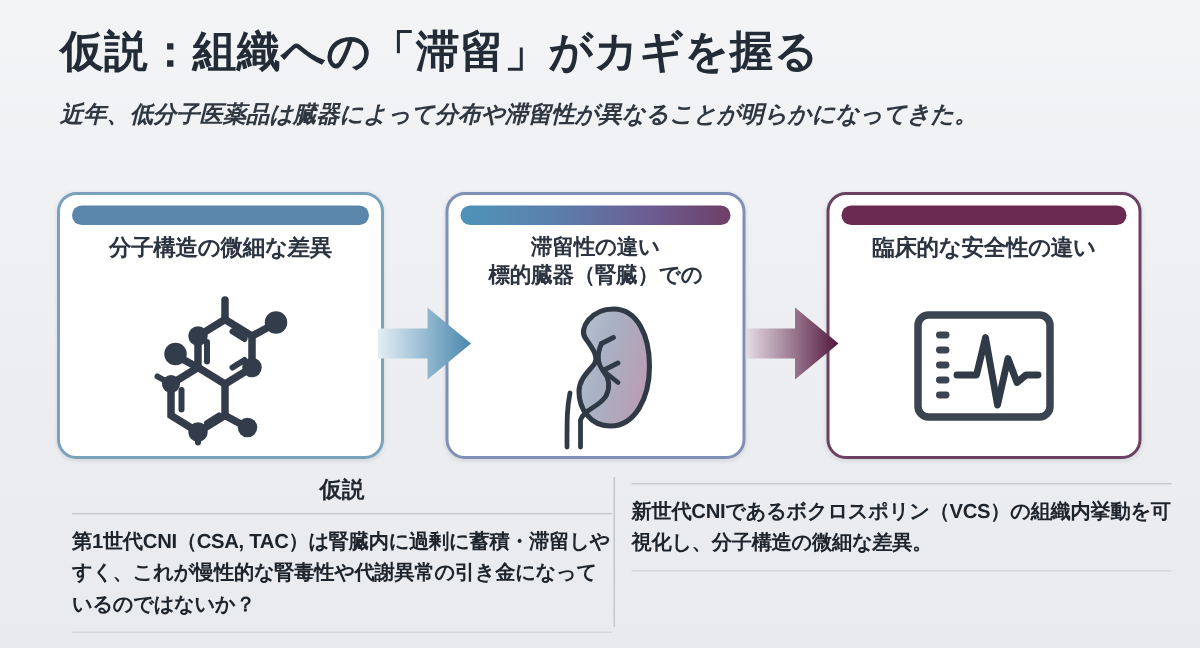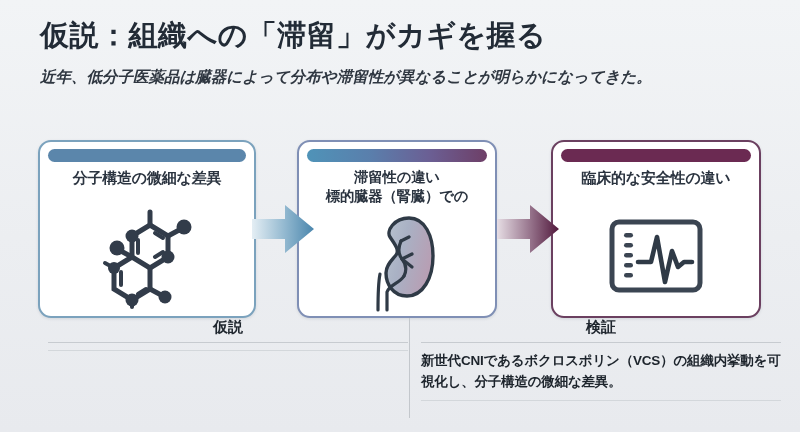--- a/index.html
+++ b/index.html
@@ -51,21 +51,21 @@
   
   .cards {
     position: absolute;
     left: 0;
     top: 128px;
     width: 800px;
     height: 180px;
   }
   .card {
     position: absolute;
-    top: 12px;
+    top: 0;
     height: 178px;
     background: #ffffff;
     border-radius: 13px;
     box-sizing: border-box;
     box-shadow: 0 1px 3px rgba(40,55,75,0.12);
     overflow: hidden;
   }
   .card-1 { left: 38px;  width: 218px; border: 2px solid #7ba2bd; }
   .card-2 { left: 297px; width: 200px; border: 2px solid #7f8fb5; }
   .card-3 { left: 551px; width: 210px; border: 2px solid #6b4060; }
@@ -296,26 +296,26 @@
       </defs>
       <path d="M0 19 L33 19 L33 5 L62 29 L33 53 L33 39 L0 39 Z" fill="url(#arrowGrad2)"></path>
     </svg>
   </div>
 
   <div class="bottom">
 
     <div class="col col-left">
       <div class="col-heading">仮説</div>
       <div class="col-rule"></div>
+      <div class="col-body">第1世代CNI（CSA, TAC）は腎臓内に過剰に蓄積・滞留しやすく、これが慢性的な腎毒性や代謝異常の引き金になっているのではないか？</div>
       <div class="col-rule-bottom"></div>
     </div>
 
     <div class="col-divider"></div>
 
     <div class="col col-right">
-      <div class="col-heading">検証</div>
       <div class="col-rule"></div>
       <div class="col-body">新世代CNIであるボクロスポリン（VCS）の組織内挙動を可視化し、分子構造の微細な差異。</div>
       <div class="col-rule-bottom"></div>
     </div>
   </div>
 
 </div>
 
 </body></html>

